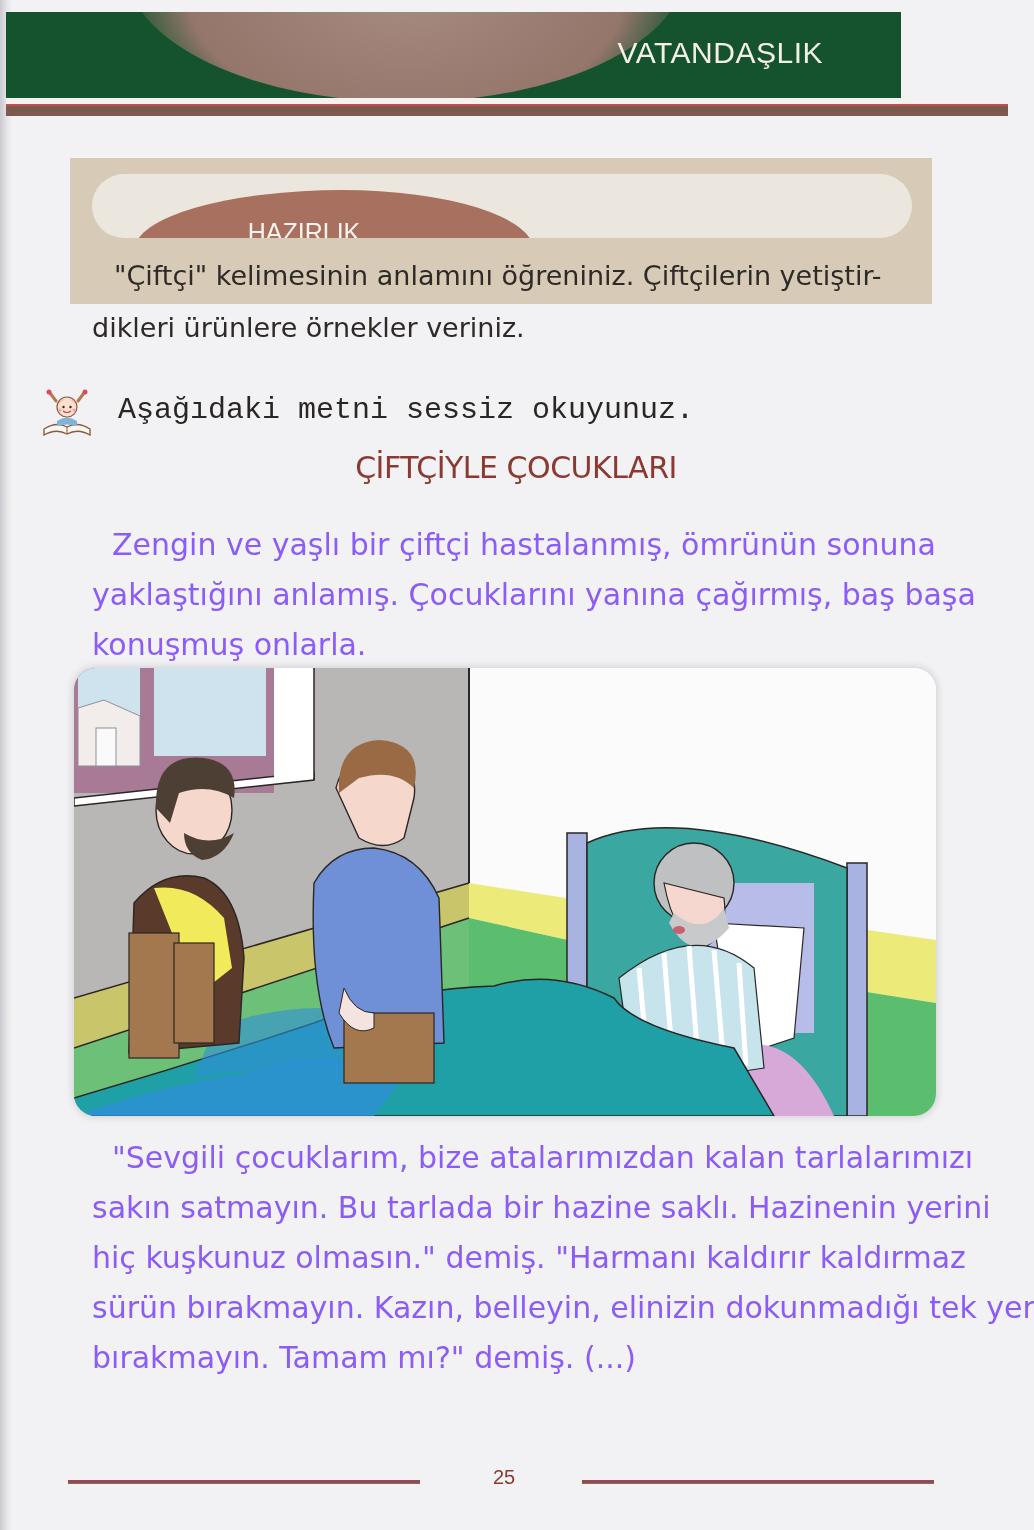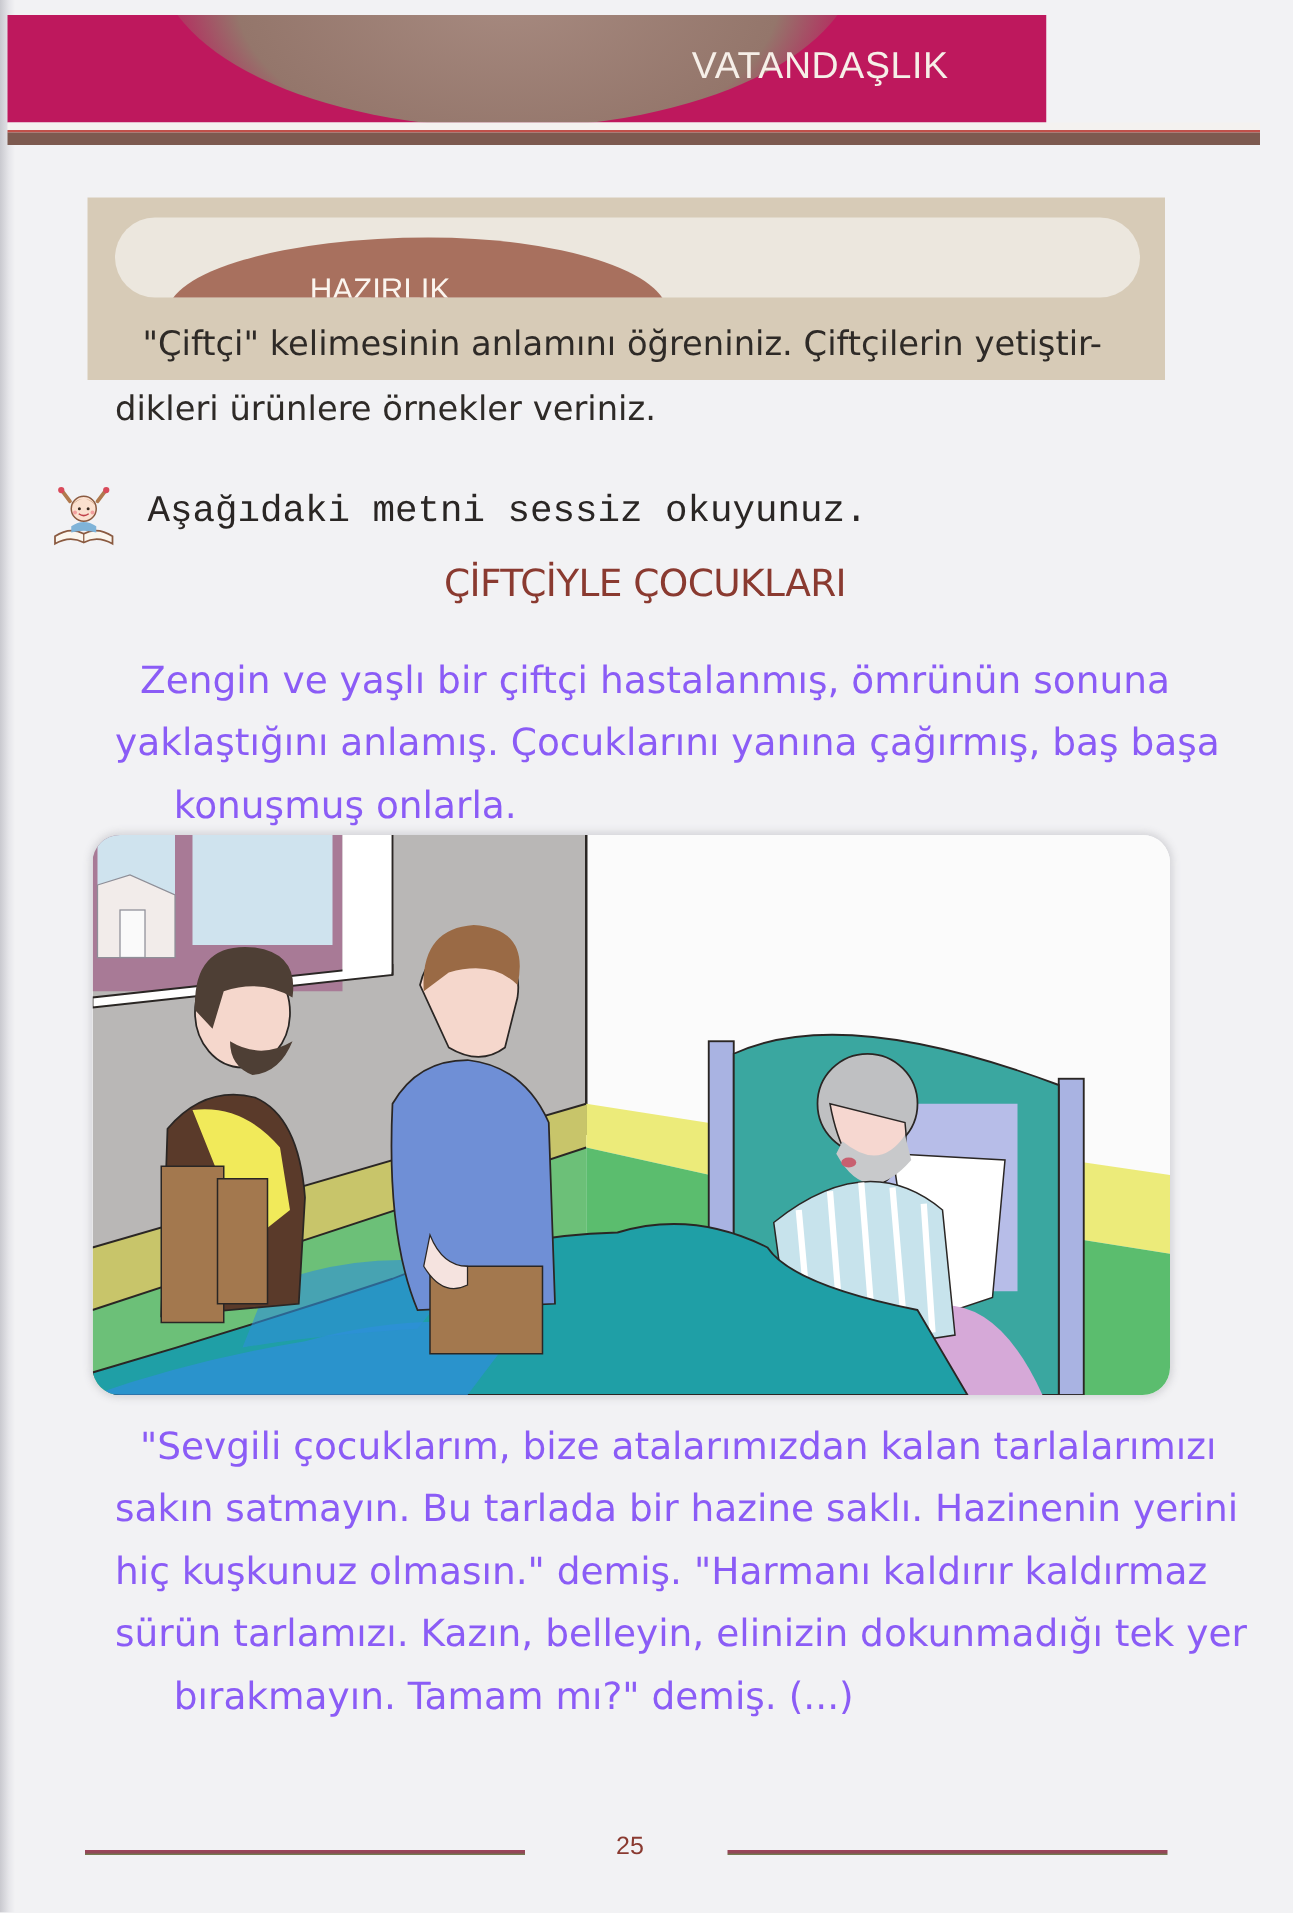--- a/index.html
+++ b/index.html
@@ -8,22 +8,22 @@
       background:#f2f2f4;
       font-family:"DejaVu Sans", sans-serif;
       color:#2a2624;
     }
     .page-edge {
       position:absolute; left:0; top:0; width:12px; height:1530px;
       background:linear-gradient(90deg,#c9c9cf,#e6e6ea 60%,#f2f2f4);
     }
     
     .header {
-      position:absolute; left:6px; top:12px; width:831px; height:86px;
-      background:#be185d; overflow:hidden;
+      position:absolute; left:6px; top:12px; width:895px; height:86px;
+      background:#14532d; overflow:hidden;
     }
     .header .swoosh {
       position:absolute; left:120px; top:-180px; width:560px; height:270px;
       border-radius:50%;
       background:radial-gradient(ellipse at 50% 60%, #a78a80 0%, #94766b 55%, rgba(125,90,80,0) 72%);
     }
     .header .title {
       position:absolute; right:78px; top:24px;
       font-family:"Liberation Sans", sans-serif;
       font-size:30px; letter-spacing:0.5px; color:#f6efe8; font-weight:normal;
@@ -74,21 +74,21 @@
       position:absolute; left:0; width:1034px; top:450px; text-align:center;
       font-size:30px; color:#8a3a30; letter-spacing:-0.5px; padding-left:4px;
     }
     .story-title span { display:inline-block; margin-left:-10px; }
 
     .paragraph {
       position:absolute; left:92px; width:840px;
       font-size:30px; line-height:50px; color:#8b5cf6; text-align:justify;
     }
     .paragraph .line { display:block; text-align:justify; text-align-last:justify; white-space:nowrap; }
-    .paragraph .line.last { text-align-last:left;margin-left:47px; }
+    .paragraph .line.last { text-align-last:left; }
     .paragraph .line.first { padding-left:20px; }
     .p1 { top:520px; }
     .p2 { top:1133px; }
 
     
     .illustration {
       position:absolute; left:74px; top:668px; width:862px; height:448px;
       border-radius:22px; overflow:hidden; background:#ffffff;
       box-shadow:0 0 6px 2px rgba(210,210,214,0.9);
     }
@@ -219,19 +219,19 @@
     <path d="M240 215 Q260 180 300 180 Q345 185 365 230 L370 375 L260 380 Q235 320 240 215 Z" fill="#6f8fd6" stroke="#2a2624" stroke-width="1.4"></path>
     <rect x="270" y="345" width="90" height="70" fill="#a3784e" stroke="#2a2624" stroke-width="1.2"></rect>
     <path d="M270 320 Q280 345 300 345 L300 360 Q280 370 265 345 Z" fill="#f5e3df" stroke="#2a2624" stroke-width="1"></path>
   </svg>
 </div>
 
 <div class="paragraph p2">
   <span class="line first">"Sevgili çocuklarım, bize atalarımızdan kalan tarlalarımızı</span>
   <span class="line">sakın satmayın. Bu tarlada bir hazine saklı. Hazinenin yerini</span>
   <span class="line">hiç kuşkunuz olmasın." demiş. "Harmanı kaldırır kaldırmaz</span>
-  <span class="line">sürün tarlamızı. Kazın, belleyin, elinizin dokunmadığı tek yer</span>
+  <span class="line">sürün bırakmayın. Kazın, belleyin, elinizin dokunmadığı tek yer</span>
   <span class="line last">bırakmayın. Tamam mı?" demiş. (...)</span>
 </div>
 
 <div class="footer-line left"></div>
 <div class="page-number">25</div>
 <div class="footer-line right"></div>
 
 </body></html>

